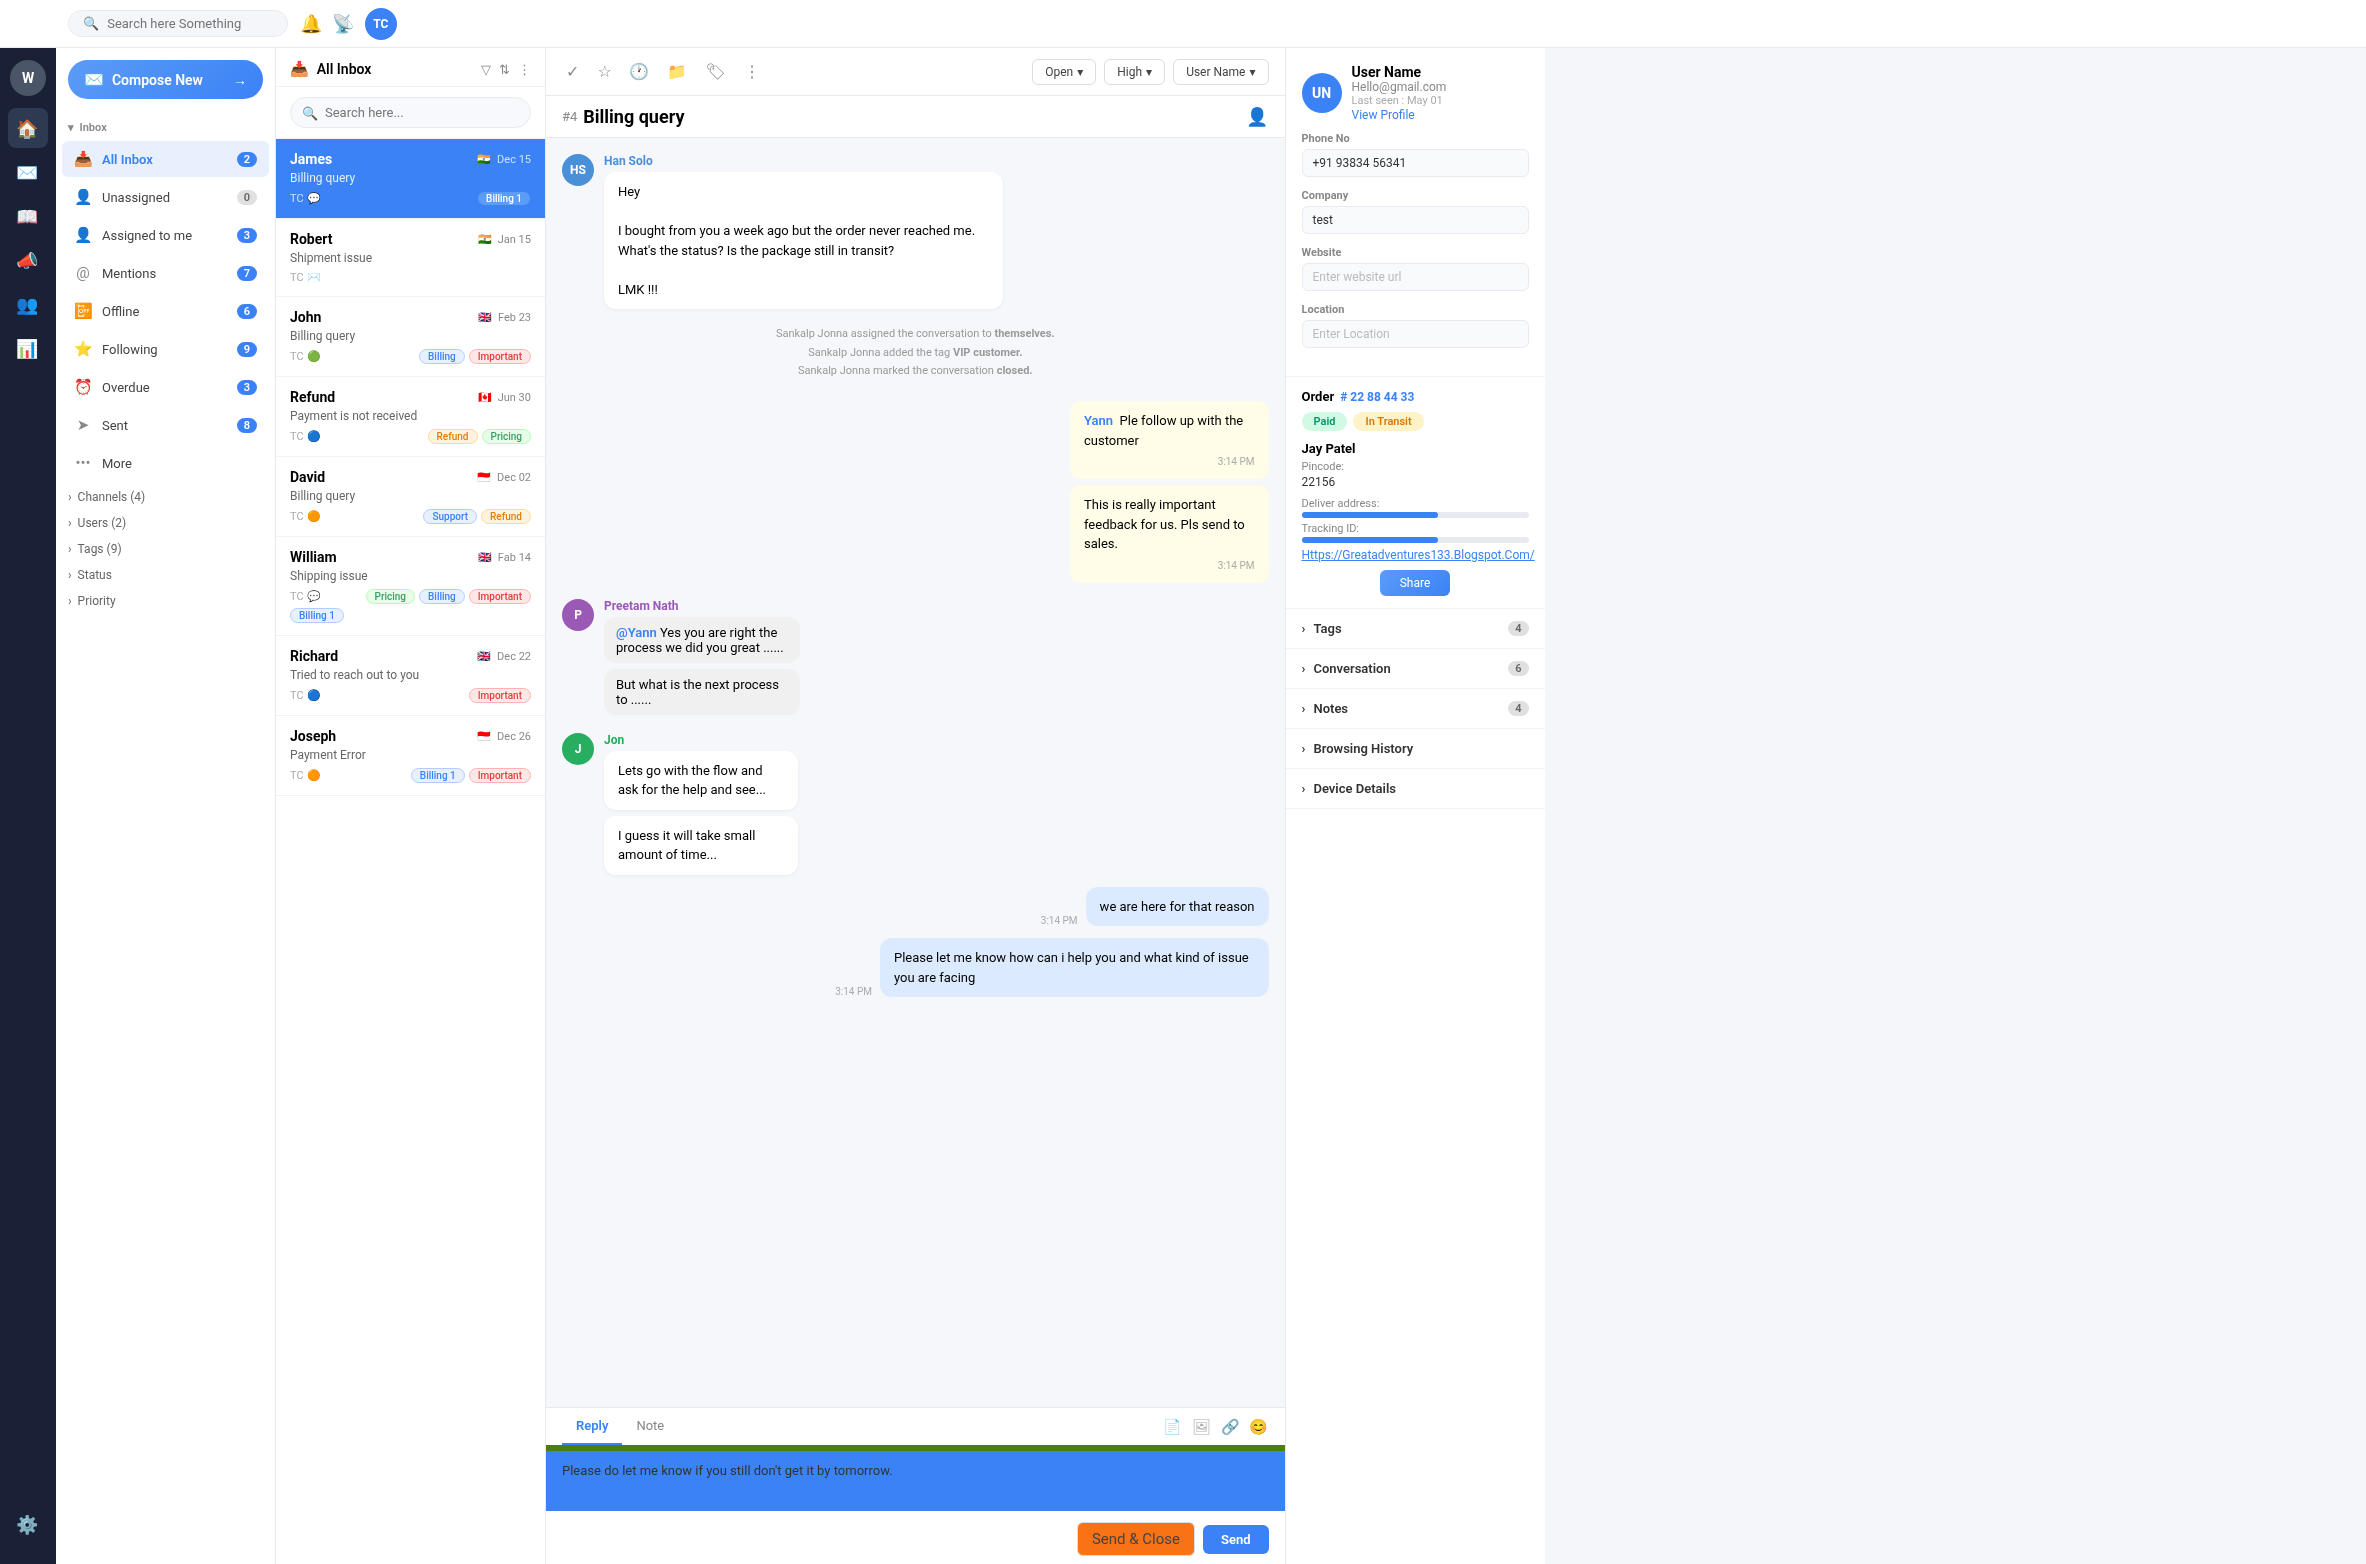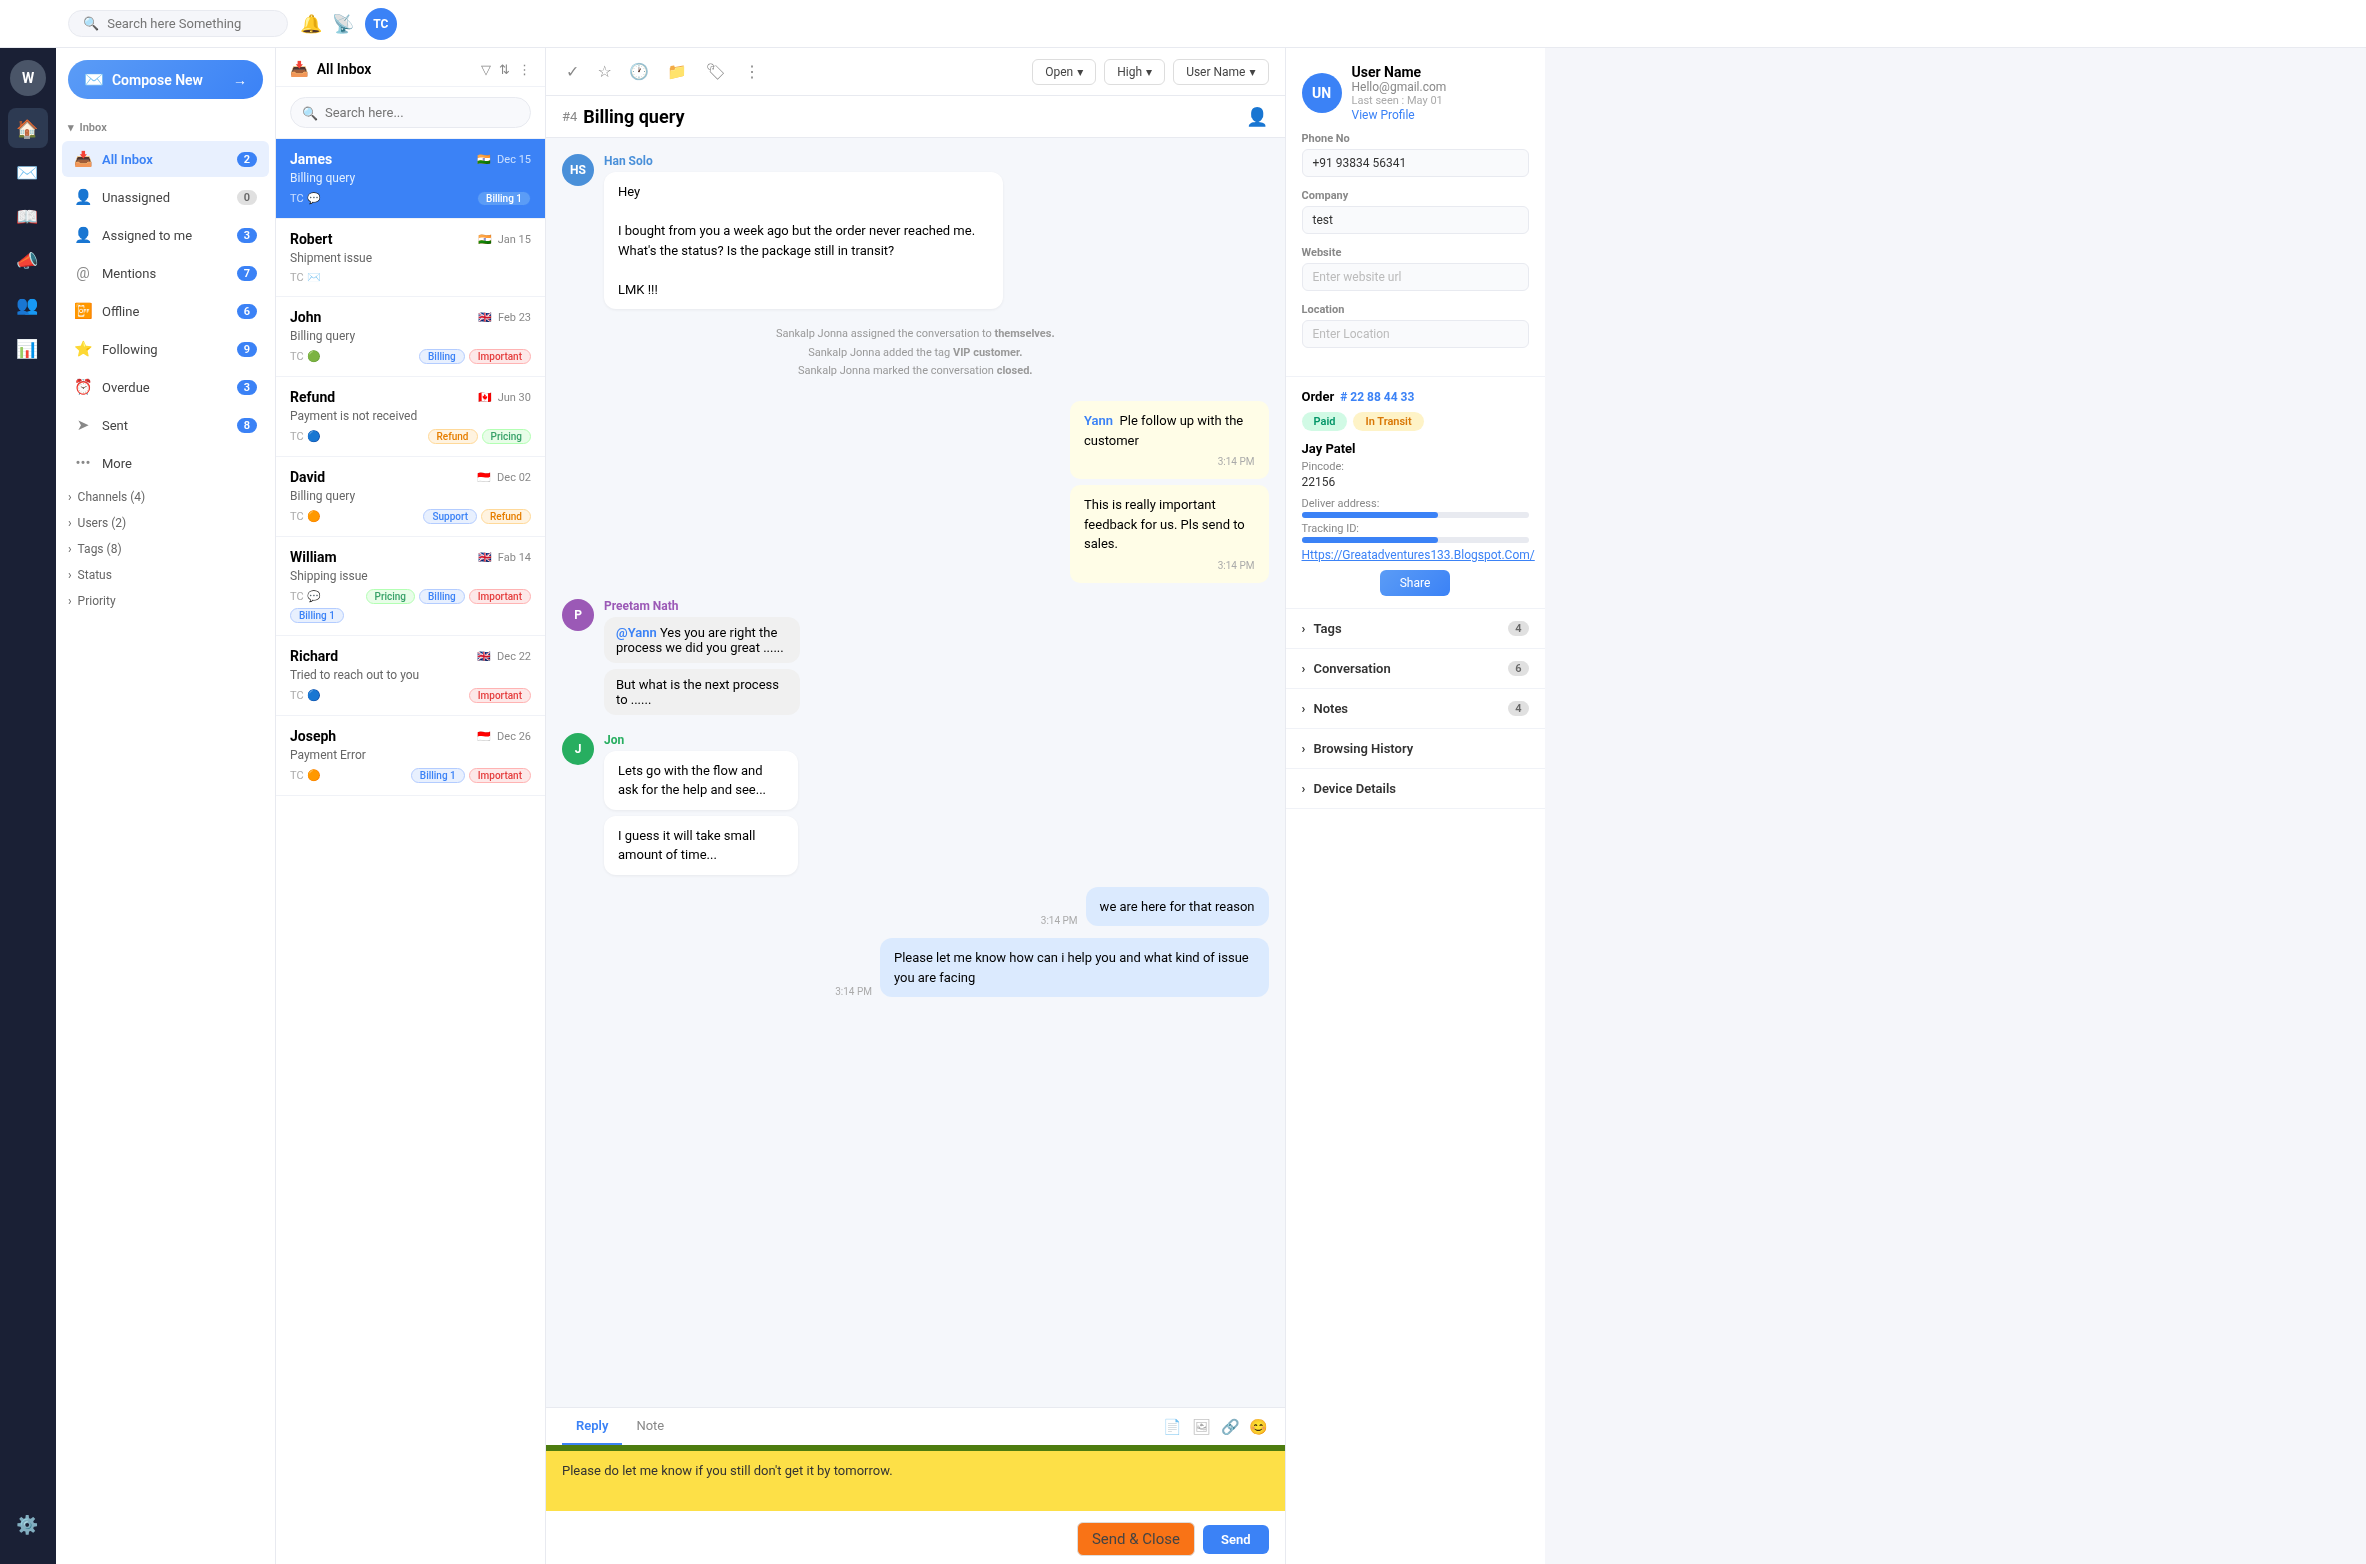--- a/index.html
+++ b/index.html
@@ -262,21 +262,21 @@
     .compose-tab-spacer { flex: 1; }
     .compose-tab-icons { display: flex; gap: 10px; color: #aaa; font-size: 15px; padding: 8px 0; }
     .compose-tab-icons span { cursor: pointer; }
     .compose-textarea {
       width: 100%;
       border: none;
       outline: none;
       padding: 12px 16px;
       font-size: 13px;
       color: #333;
-      background: #fde047;
+      background: #3b82f6;
       resize: none;
       min-height: 60px;
     }
     .compose-footer {
       display: flex;
       align-items: center;
       justify-content: flex-end;
       padding: 8px 16px;
       gap: 8px;
     }
@@ -553,21 +553,21 @@
     <div class="sidebar-group-label">
       <span>›</span>
       <span>Channels (4)</span>
     </div>
     <div class="sidebar-group-label">
       <span>›</span>
       <span>Users (2)</span>
     </div>
     <div class="sidebar-group-label">
       <span>›</span>
-      <span>Tags (8)</span>
+      <span>Tags (9)</span>
     </div>
     <div class="sidebar-group-label">
       <span>›</span>
       <span>Status</span>
     </div>
     <div class="sidebar-group-label">
       <span>›</span>
       <span>Priority</span>
     </div>
   </aside>

